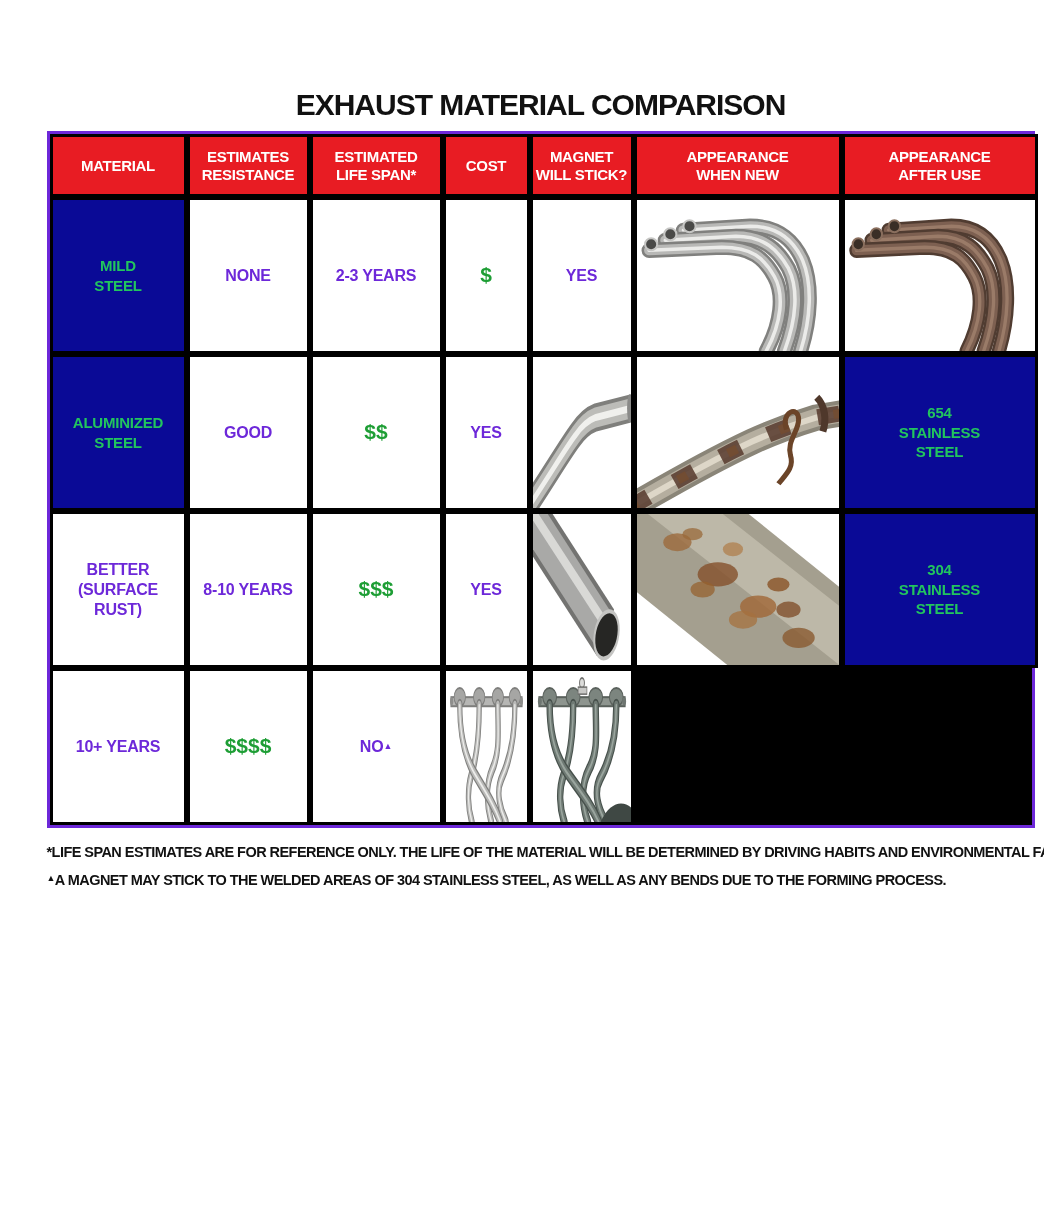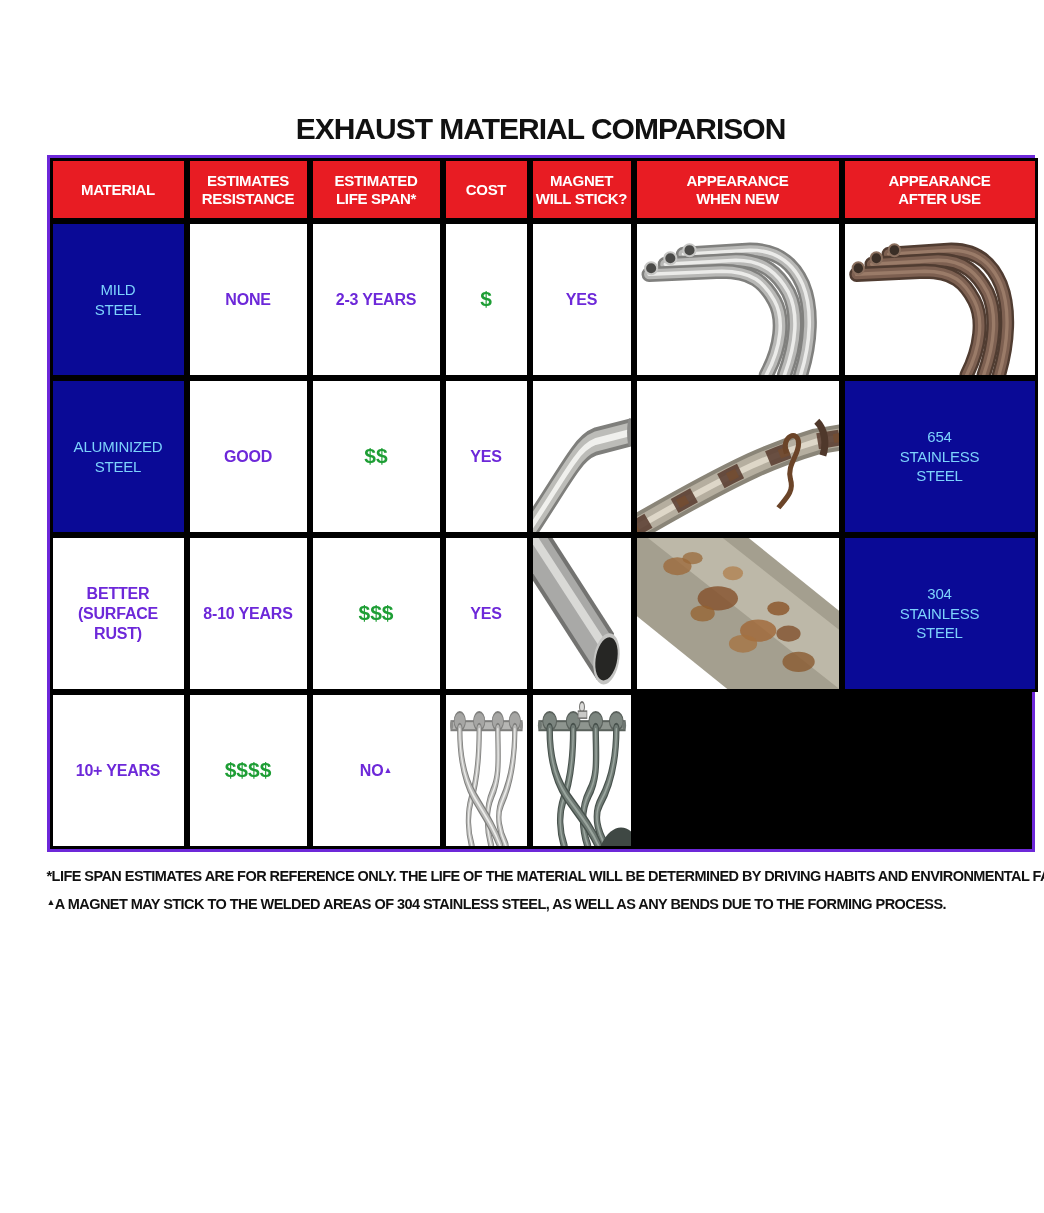--- a/index.html
+++ b/index.html
@@ -1,39 +1,39 @@
 <!DOCTYPE html>
 <html><head>
 <meta charset="utf-8">
 <style>
   * { box-sizing: border-box; margin: 0; padding: 0; }
   body {
     width: 1044px; height: 1213px; background: #ffffff;
     font-family: "Liberation Sans", sans-serif; overflow: hidden;
   }
-  .page { padding-top: 112px; margin-left: 37px; }
+  .page { padding-top: 88px; margin-left: 37px; }
   .title {
     width: 988px; margin: 0 auto 9px auto; text-align: center;
     font-size: 30px; font-weight: 800; letter-spacing: -1px; color: #111;
     line-height: 34px;
   }
   .ctable {
     width: 988px; margin: 0 auto; display: grid;
     grid-template-columns: 137px 123px 133px 87px 104px 208px 196px;
     grid-template-rows: 63px 157px 157px 157px 157px;
     border: 3px solid #6d28d9; background: #000;
   }
   .cell {
     border: 3px solid #000; height: 100%; width: 100%;
     display: flex; align-items: center; justify-content: center;
     text-align: center; background: #fff; overflow: hidden;
   }
   .cell span { white-space: pre-line; }
   .hcell { background: #e81c23; color: #fff; font-weight: 800; font-size: 15px; line-height: 1.15; letter-spacing: -0.3px; }
-  .mcell { background: #0a0a96; color: #7dd3fc; font-weight: 400; font-size: 15px; line-height: 1.3; letter-spacing: -0.2px; }
+  .mcell { background: #0a0a96; color: #22c55e; font-weight: 700; font-size: 15px; line-height: 1.3; letter-spacing: -0.2px; }
   .vcell { color: #6d28d9; font-weight: 800; font-size: 16px; line-height: 1.25; letter-spacing: -0.2px; }
   .cost  { color: #1e9e35; font-size: 21px; letter-spacing: 0; }
   .sup { font-size: 9px; vertical-align: 6px; font-weight: 800; }
   .icell { padding: 0; }
   .icell svg { display: block; width: 100%; height: 100%; }
   .footnotes { width: 988px; margin: 11px auto 0 auto; color: #111; }
   .fn-line {
     font-size: 14.5px; font-weight: 800; letter-spacing: -0.55px;
     line-height: 26px; white-space: nowrap;
   }

